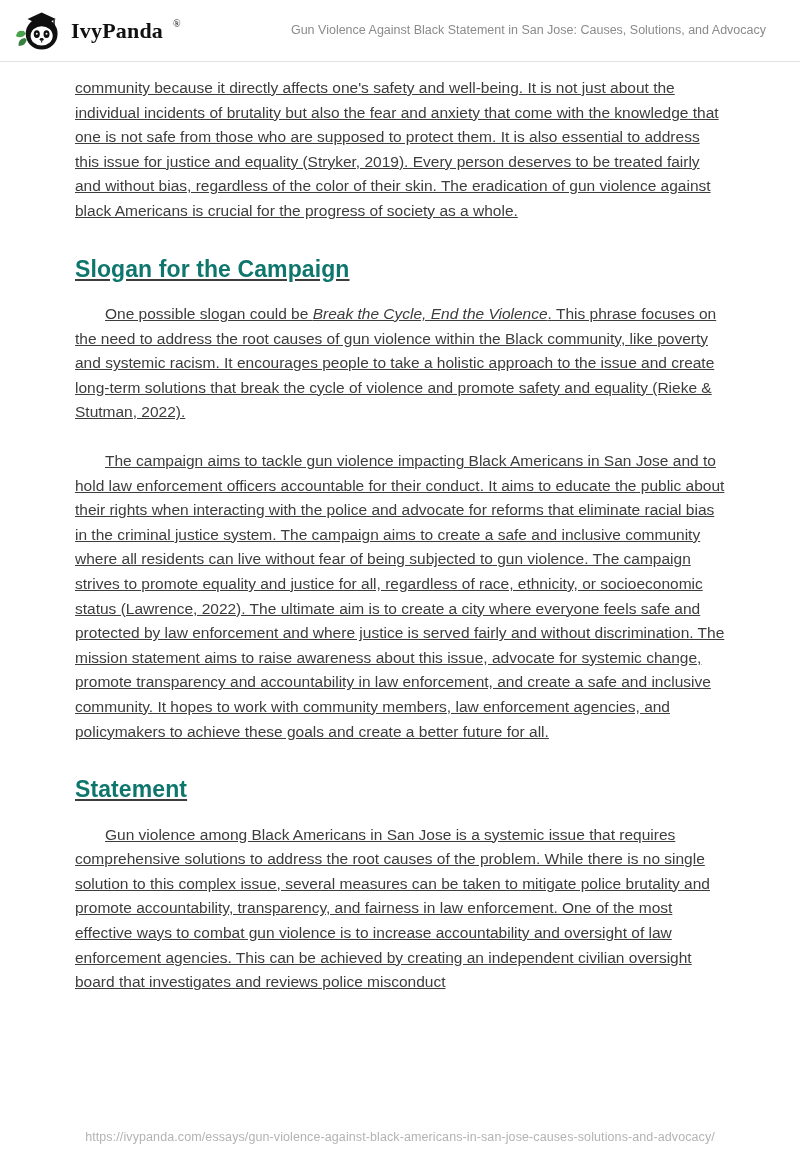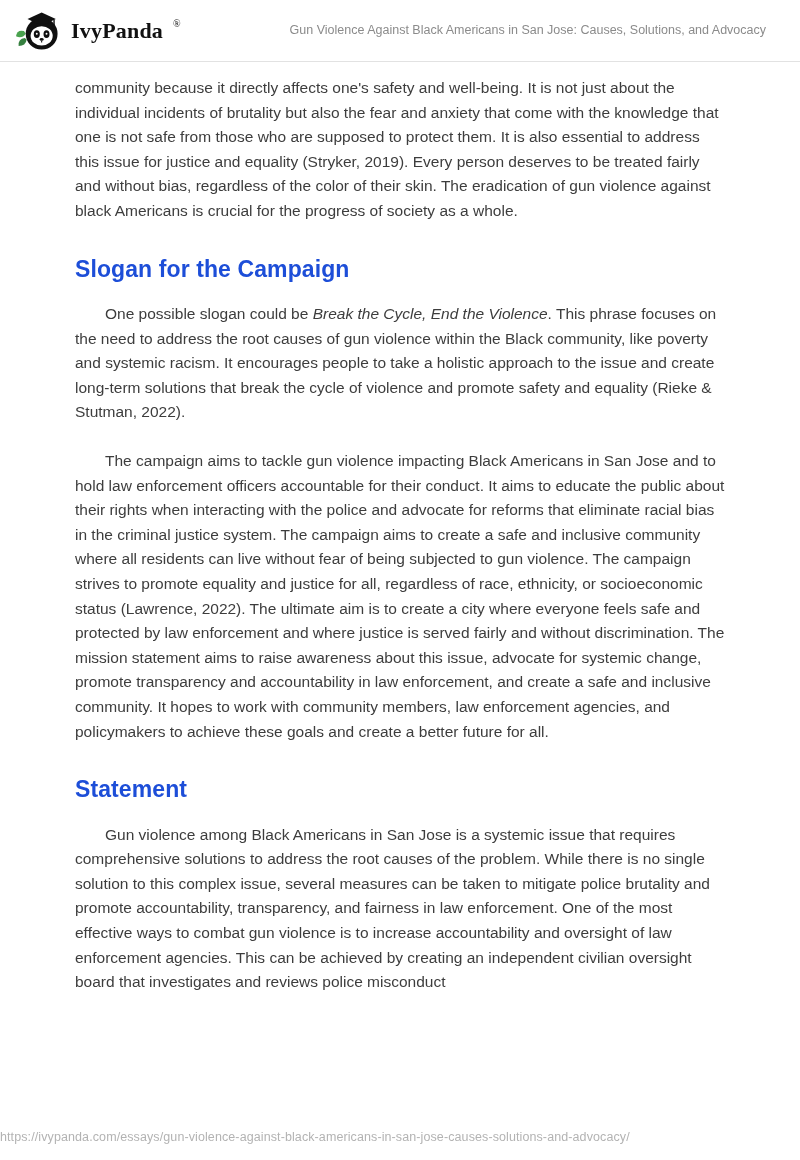--- a/index.html
+++ b/index.html
@@ -57,47 +57,48 @@
     max-width: 560px;
     line-height: 1.3;
   }
 
   
   .content {
     padding: 14px 75px 0 75px;
     color: #3d3d3d;
     font-size: 15.5px;
     line-height: 24.6px;
+    text-decoration: underline;
   }
   .content p {
     margin: 0 0 24px 0;
     text-align: left;
   }
   .content p.indented {
     text-indent: 30px;
   }
   .content h2 {
     margin: 32px 0 20px 0;
     font-size: 23px;
     line-height: 1.15;
     font-weight: 700;
-    color: #1d4ed8;
+    color: #0f766e;
     letter-spacing: 0.1px;
   }
   .content em {
     font-style: italic;
   }
 
   
   .footer {
     position: absolute;
     left: 0;
     right: 0;
     bottom: 16px;
-    text-align: left;
+    text-align: center;
   }
   .footer-url {
     font-size: 12.5px;
     color: #b3b3b3;
     letter-spacing: 0.1px;
   }
 </style>
 </head>
 <body>
 
@@ -125,21 +126,21 @@
 
           <path d="M13 10.5 L29 3 L45 10.5 L29 18 Z" fill="#101010"></path>
           <rect x="21" y="11" width="16" height="4.5" fill="#101010"></rect>
           <path d="M43 11 L43 19" stroke="#101010" stroke-width="1.6" fill="none"></path>
           <circle cx="43" cy="20" r="1.4" fill="#101010"></circle>
         </svg>
       </span>
       <span class="brand-name">IvyPanda</span>
       <span class="brand-reg">®</span>
     </div>
-    <div class="doc-title">Gun Violence Against Black Americans in San Jose: Causes, Solutions, and Advocacy</div>
+    <div class="doc-title">Gun Violence Against Black Statement in San Jose: Causes, Solutions, and Advocacy</div>
   </div>
 
   <div class="content">
 
     <p>community because it directly affects one's safety and well-being.  It is not just about the individual incidents of brutality but also the fear and anxiety that come with the knowledge that one is not safe from those who are supposed to protect them. It is also essential to address this issue for justice and equality (Stryker, 2019). Every person deserves to be treated fairly and without bias, regardless of the color of their skin. The eradication of gun violence against black Americans is crucial for the progress of society as a whole.</p>
 
     <h2>Slogan for the Campaign</h2>
 
     <p class="indented"><span>One possible slogan could be </span><em>Break the Cycle, End the Violence</em><span>. This phrase focuses on the need to address the root causes of gun violence within the Black community, like poverty and systemic racism. It encourages people to take a holistic approach to the issue and create long-term solutions that break the cycle of violence and promote safety and equality (Rieke &amp; Stutman, 2022).</span></p>
 

